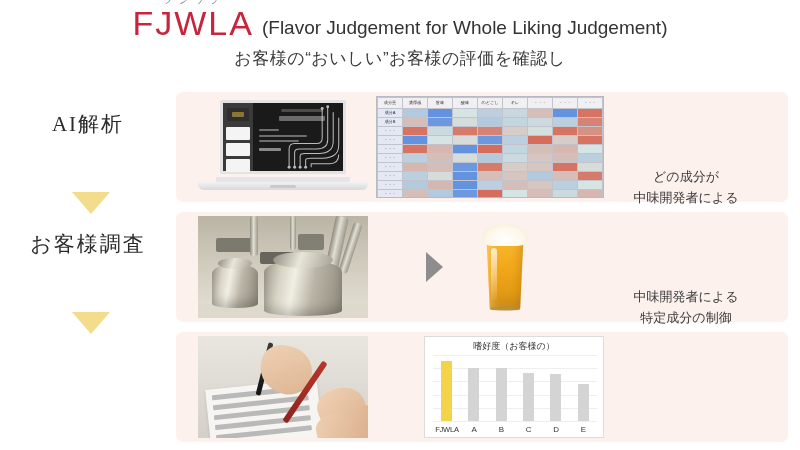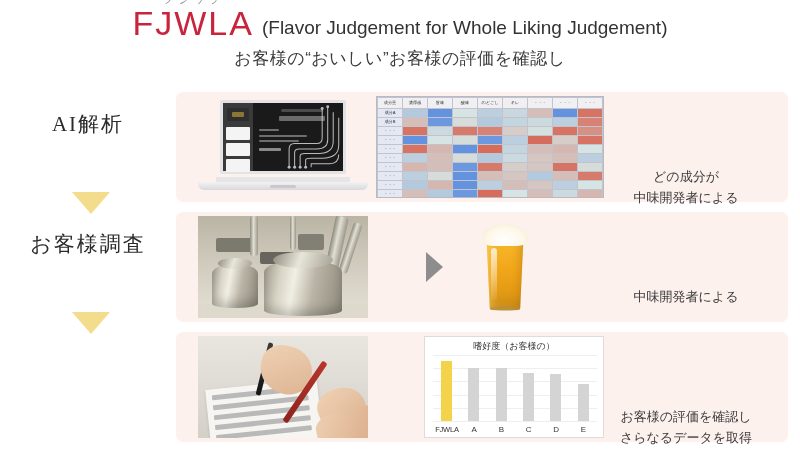--- a/index.html
+++ b/index.html
@@ -462,20 +462,21 @@
         <div class="glass-body"></div>
         <div class="glass-shine"></div>
         <div class="glass-rim"></div>
         <div class="glass-foam"></div>
         <div class="glass-base"></div>
       </div>
     </div>
 
     <div class="caption" id="cap-2">
       <div>中味開発者による</div>
+      <div>特定成分の制御</div>
     </div>
   </div>
 
   <div class="row" id="row-3">
 
     <div class="photo" id="survey">
       <div class="srv-desk"></div>
       <div class="srv-paper">
         <div class="srv-line"></div>
         <div class="srv-line"></div>
@@ -523,19 +524,15 @@
       <div class="xlabels" id="chart-xlabels">
           <div class="xlabel first">FJWLA</div>
           <div class="xlabel">A</div>
           <div class="xlabel">B</div>
           <div class="xlabel">C</div>
           <div class="xlabel">D</div>
           <div class="xlabel">E</div>
         </div>
     </div>
 
-    <div class="caption" id="cap-3">
-      <div>お客様の評価を確認し</div>
-      <div>さらなるデータを取得</div>
-    </div>
   </div>
 
 </div>
 
 </body></html>

